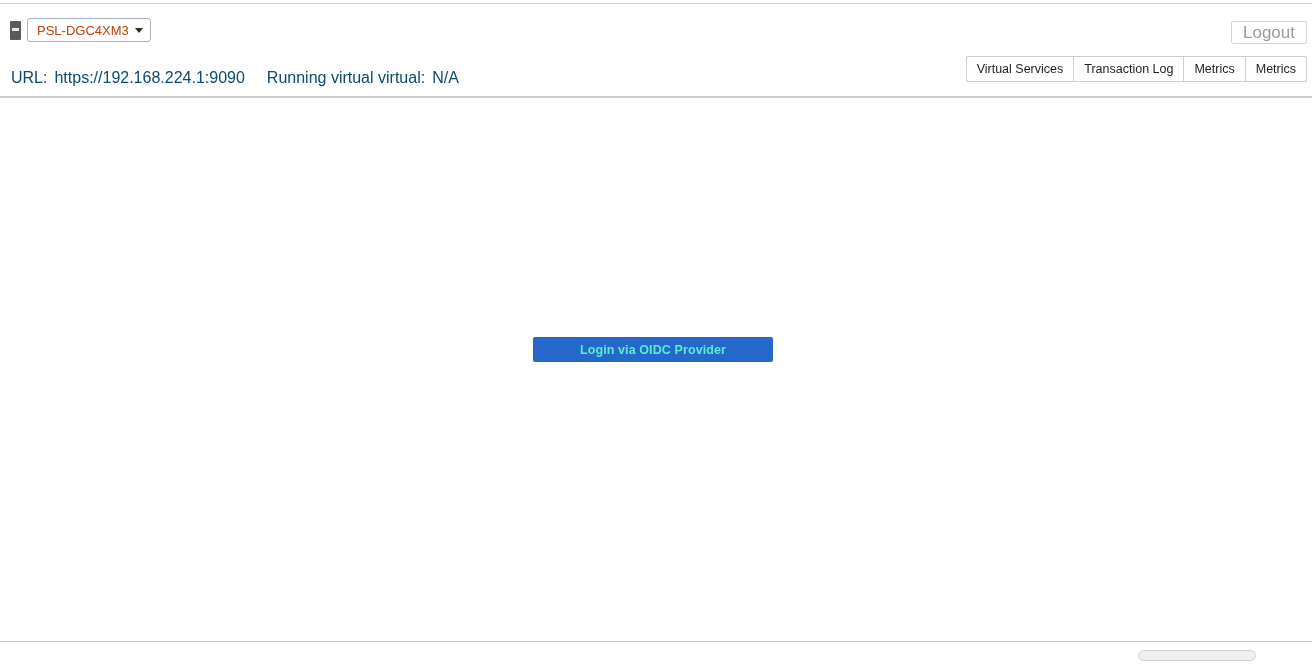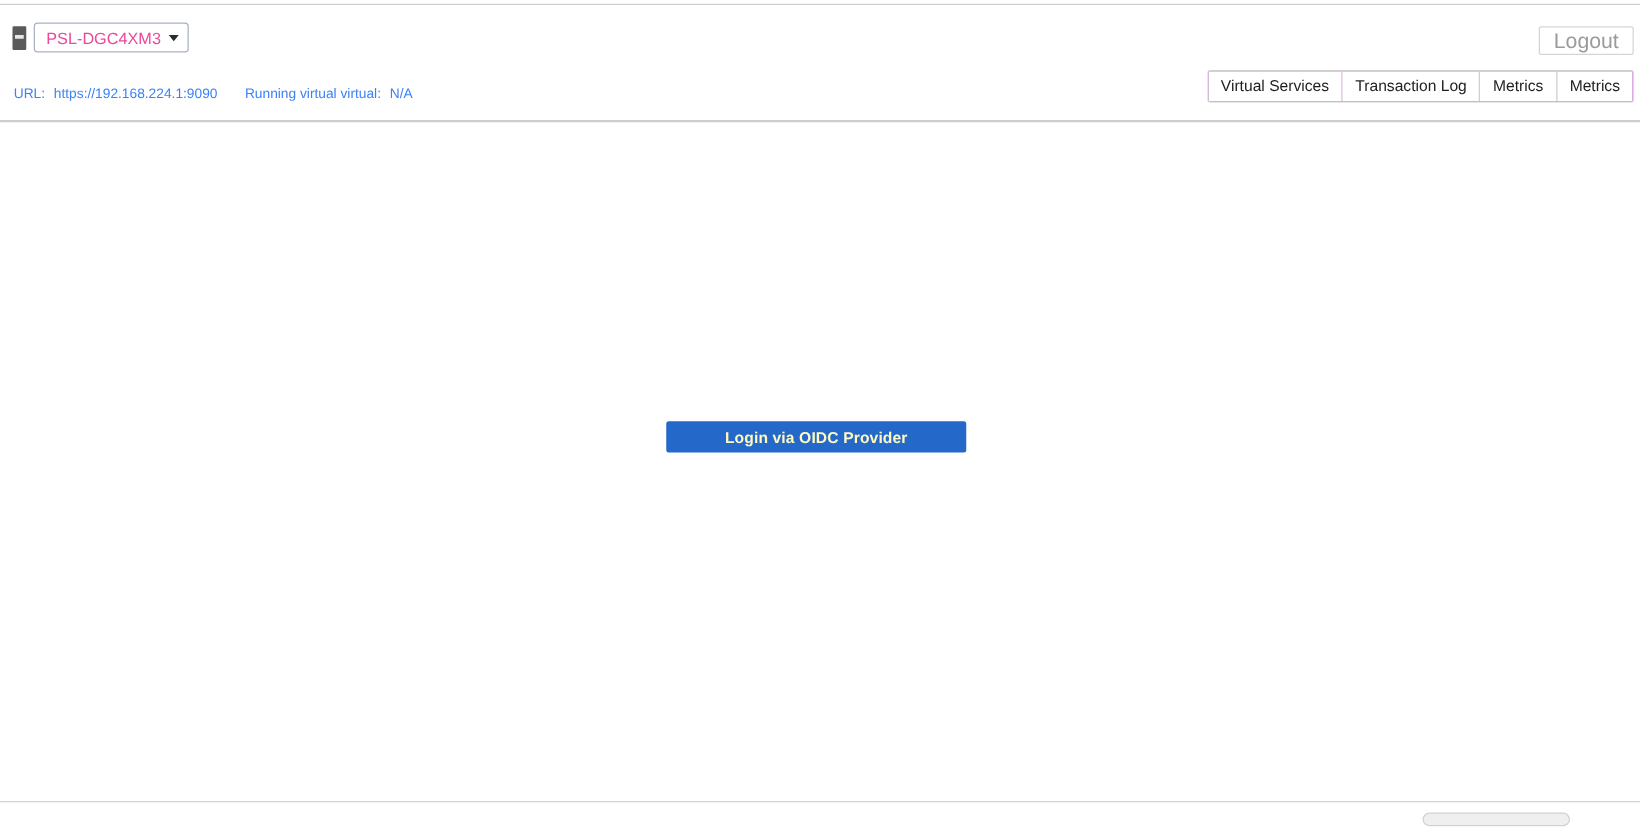--- a/index.html
+++ b/index.html
@@ -88,42 +88,42 @@
     display: inline-flex;
     align-items: center;
     gap: 6px;
     height: 24px;
     padding: 0 7px 0 9px;
     box-sizing: border-box;
     border: 1px solid #a9b2c3;
     border-radius: 3px;
     background: #ffffff;
     font-size: 13px;
-    color: #ec4899;
+    color: #c2410c;
     cursor: pointer;
     white-space: nowrap;
   }
   #server-dropdown .caret {
     width: 0;
     height: 0;
     border-left: 4.5px solid transparent;
     border-right: 4.5px solid transparent;
     border-top: 5px solid #2b2b2b;
     display: inline-block;
   }
 
   
   #status-line {
     position: absolute;
     left: 11px;
     top: 65px;
     display: flex;
     align-items: baseline;
-    font-size: 11px;
-    color: #3b82f6;
+    font-size: 16px;
+    color: #0c4a6e;
     white-space: nowrap;
   }
   #status-line .label { margin-right: 7px; }
   #status-line .value { margin-right: 22px; }
   #status-line .value:last-child { margin-right: 17px; }
 
   
   #logout-button {
     position: absolute;
     right: 5px;
@@ -179,21 +179,21 @@
 
   #login-button {
     position: absolute;
     left: 533px;
     top: 239px;
     width: 240px;
     height: 25px;
     border: none;
     border-radius: 2px;
     background: #2469ca;
-    color: #fef9c3;
+    color: #5eead4;
     font-family: "Liberation Sans", sans-serif;
     font-size: 12.5px;
     font-weight: bold;
     letter-spacing: 0.1px;
     text-align: center;
     line-height: 25px;
     cursor: pointer;
   }
 
   

